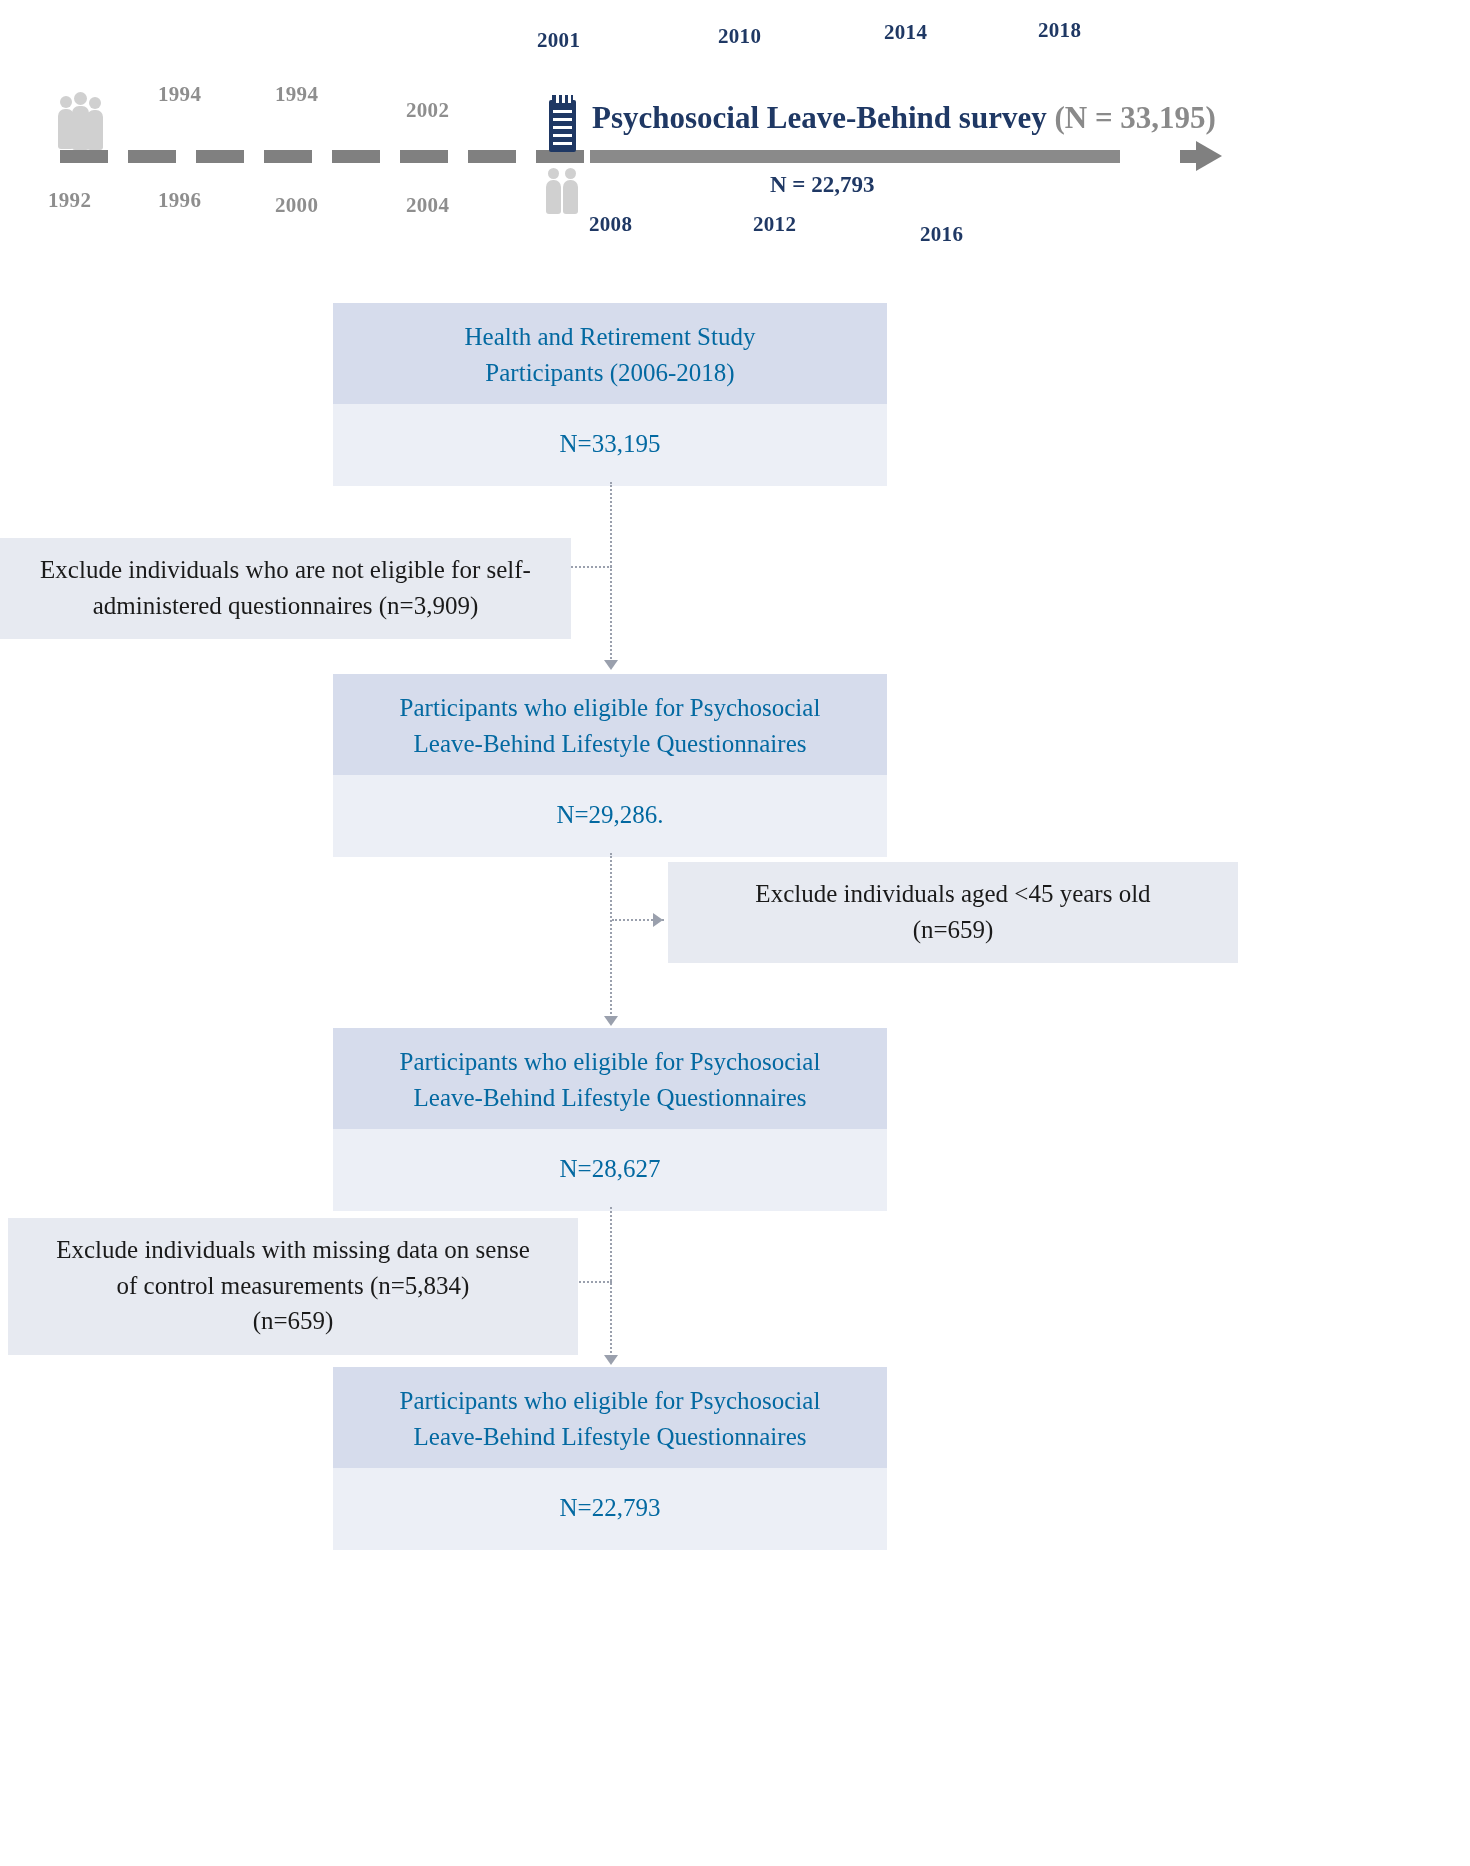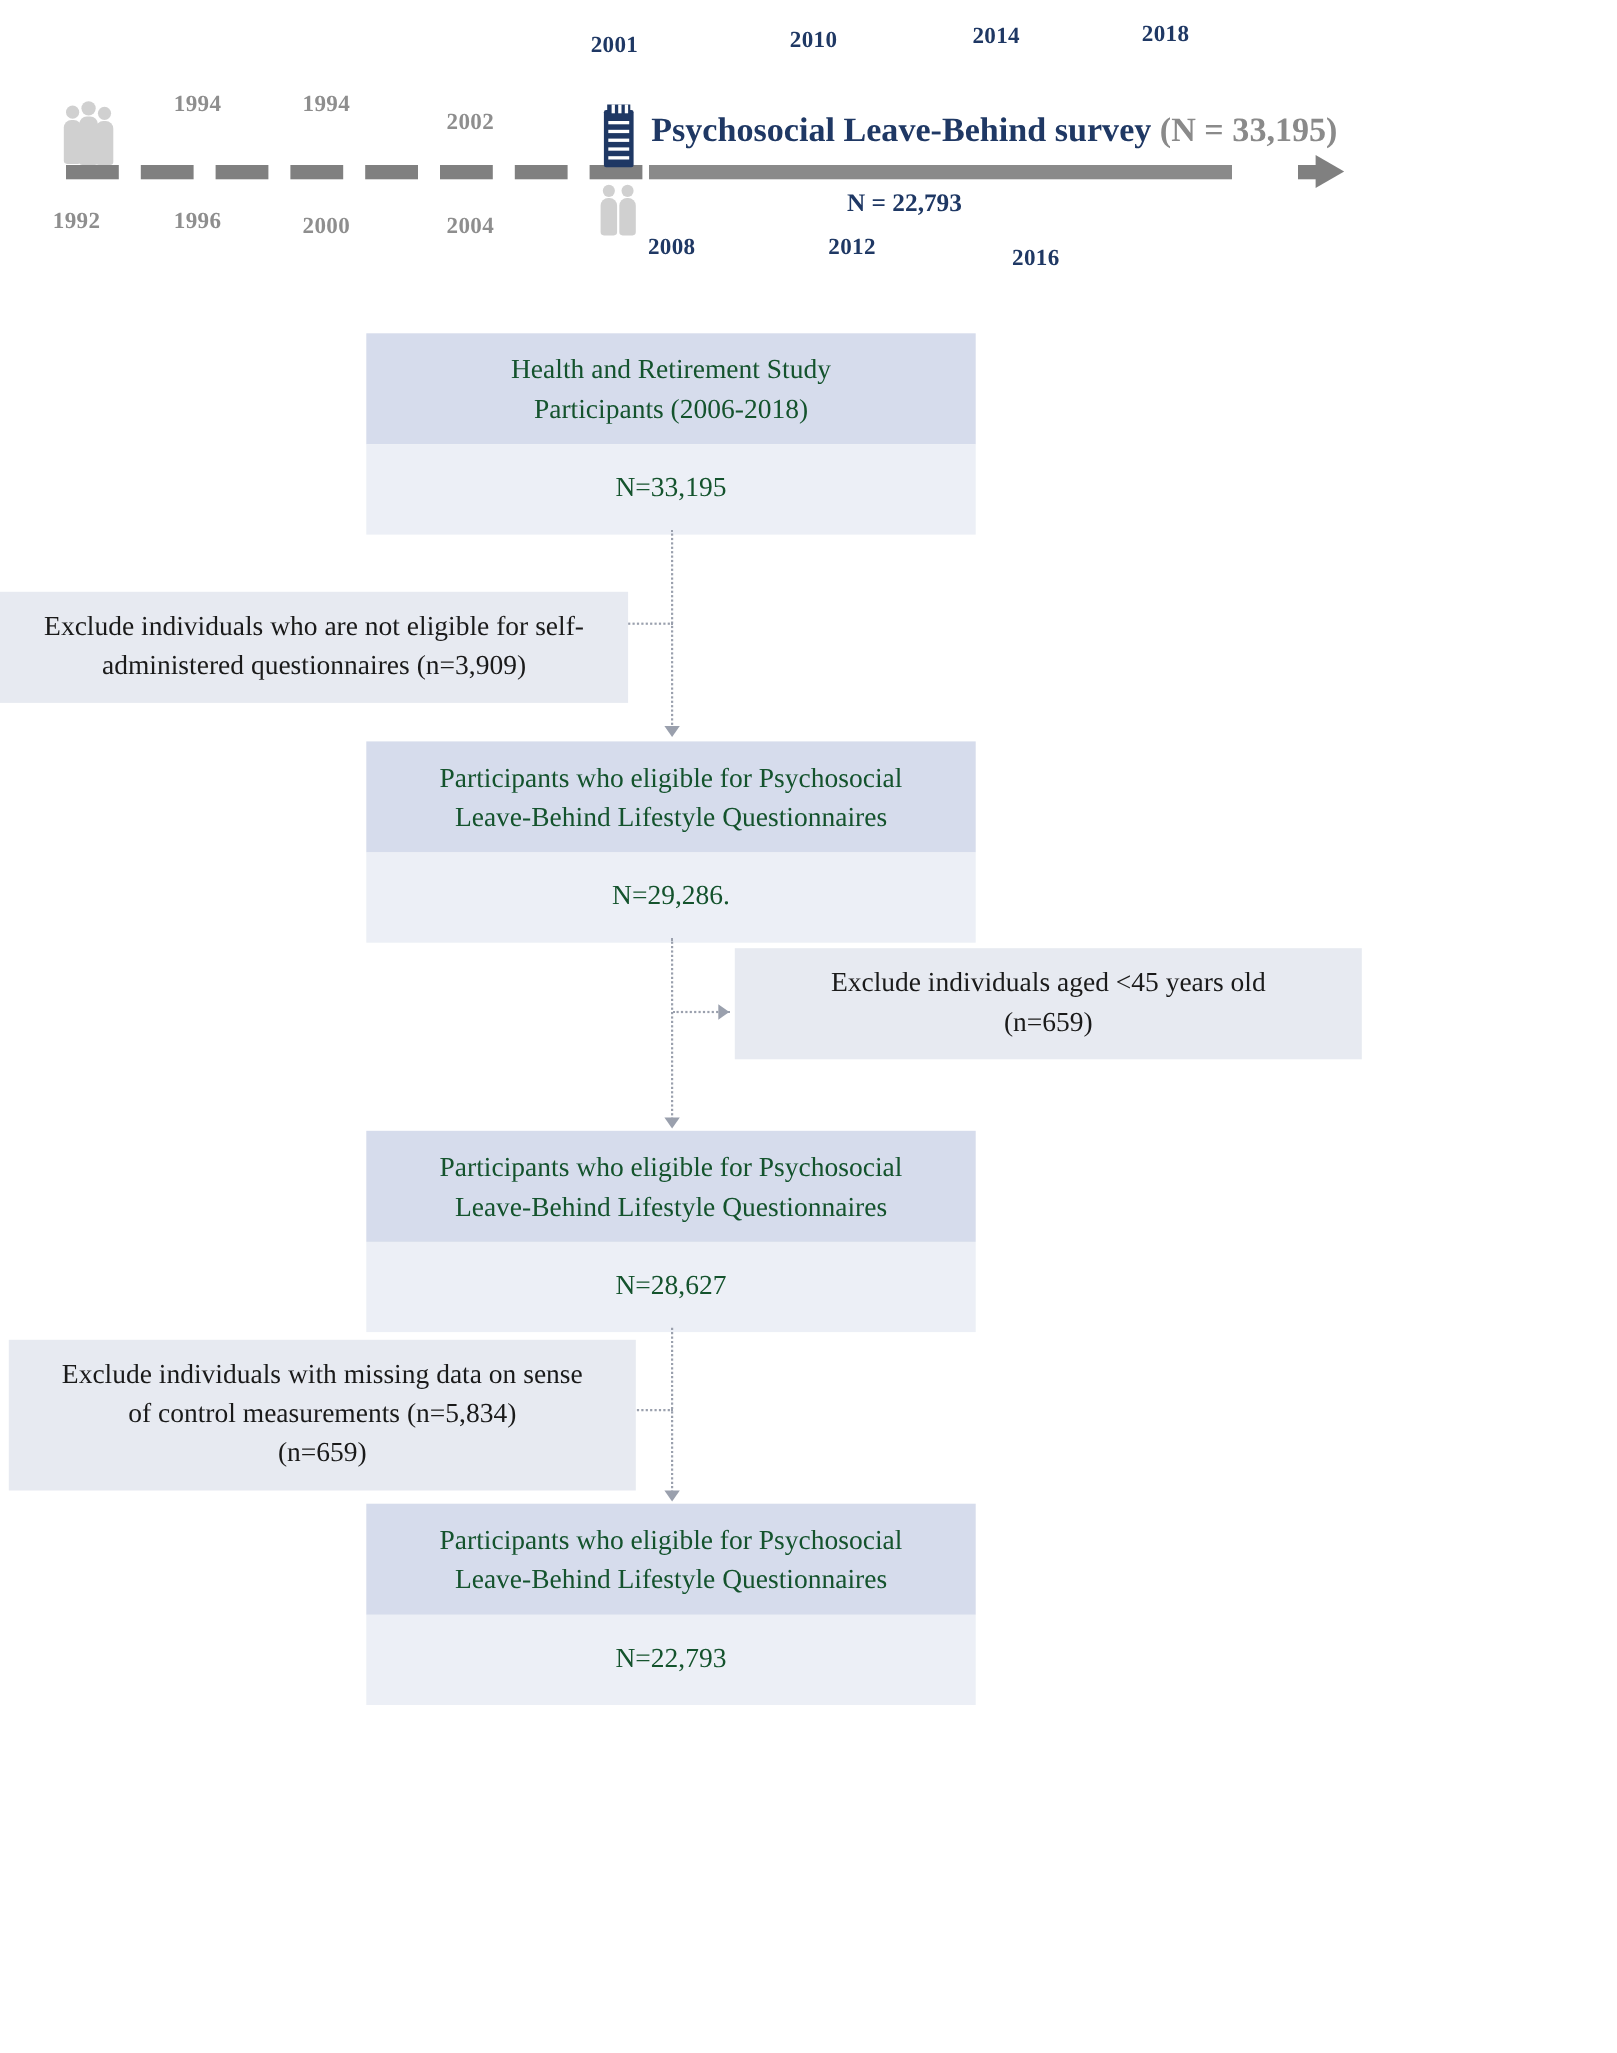--- a/index.html
+++ b/index.html
@@ -30,21 +30,21 @@
   .survey-icon .notch{position:absolute;top:-5px;width:3px;height:8px;background:#ffffff;}
   .survey-icon .line{position:absolute;left:4px;width:19px;height:3px;background:#ffffff;}
   
   .people{position:absolute;}
   .ppl-head{position:absolute;border-radius:50%;background:#d0d0d0;}
   .ppl-body{position:absolute;background:#d0d0d0;border-radius:7px 7px 3px 3px;}
   
   .mainbox{position:absolute;}
   .mainbox .head{background:#d6dcec;padding:16px 10px 14px 10px;text-align:center;}
   .mainbox .body{background:#eceff6;padding:22px 10px 24px 10px;text-align:center;}
-  .mainbox .line{font-size:25px;color:#14532d;line-height:1.42;}
+  .mainbox .line{font-size:25px;color:#0369a1;line-height:1.42;}
   .exclbox{position:absolute;background:#e7eaf1;text-align:center;
     padding:14px 12px 16px 12px;}
   .exclbox .line{font-size:25px;color:#1a1a1a;line-height:1.42;}
   
   .vconn{position:absolute;border-left:2px dotted #9aa0ad;}
   .hconn{position:absolute;border-top:2px dotted #9aa0ad;}
   .dtri-down{position:absolute;width:0;height:0;
     border-left:7px solid transparent;border-right:7px solid transparent;
     border-top:10px solid #9aa0ad;}
   .dtri-left{position:absolute;width:0;height:0;

